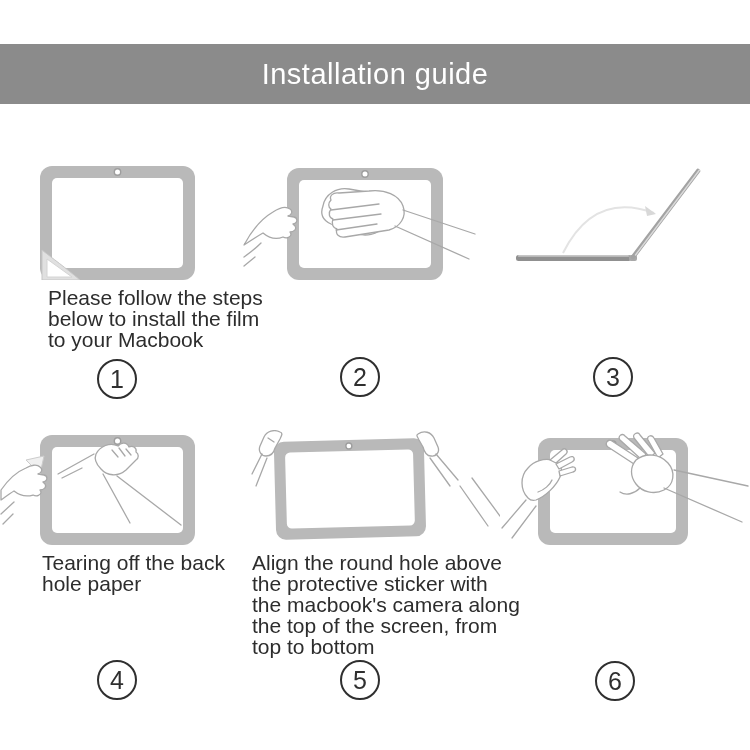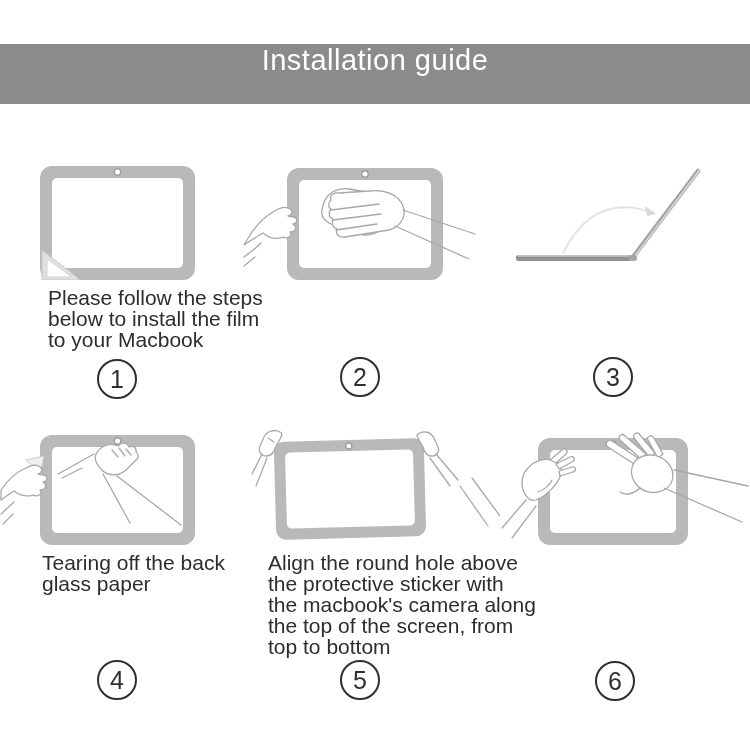--- a/index.html
+++ b/index.html
@@ -5,21 +5,21 @@
   :root{
     --header-bg:#8b8b8b; --header-text:#ffffff;
     --device-frame:#b9b9b9; --line-art:#a8a8a8;
     --text:#2d2d2d; --circle:#2f2f2f;
   }
   *{margin:0;padding:0;box-sizing:border-box}
   html,body{background:#fff}
   .page{position:relative;width:750px;height:750px;background:#fff;
         font-family:"Liberation Sans",sans-serif;overflow:hidden}
   .header{position:absolute;left:0;top:44px;width:750px;height:60px;
-          background:var(--header-bg);display:flex;align-items:flex-start;justify-content:center}
+          background:var(--header-bg);display:flex;align-items:center;justify-content:center}
   .title{color:var(--header-text);font-size:29px;letter-spacing:.5px}
   .illu{position:absolute}
   .caption{position:absolute;font-size:21px;line-height:21px;color:var(--text);white-space:pre-line}
   .badge{position:absolute;width:40px;height:40px;border:2px solid var(--circle);
          border-radius:50%;display:flex;align-items:center;justify-content:center;
          font-size:25px;color:var(--circle);background:#fff}
   svg .frame{fill:var(--device-frame)}
   svg .screen{fill:#fff}
   svg .ink{fill:none;stroke:var(--line-art);stroke-width:1.3;stroke-linecap:round;stroke-linejoin:round}
   svg .hand{fill:#fff;stroke:var(--line-art);stroke-width:1.3;stroke-linecap:round;stroke-linejoin:round}
@@ -113,22 +113,22 @@
     <path class="hand" d="M152,28 L136,8 C134,4 140,1 142,5 L157,23 Z"></path>
     <path class="hand" d="M160,28 L150,10 C148,6 154,4 156,8 L165,24 Z"></path>
     <path class="hand" d="M138,30 C148,22 162,24 170,33 C178,42 176,55 166,60 C156,65 144,62 138,54 C132,46 132,37 138,30 Z"></path>
     <path class="ink" d="M142,58 C136,64 128,66 122,62 M176,40 L250,56 M166,58 L244,92"></path>
   </svg>
 
   <div class="caption" style="left:48px;top:287px">Please follow the steps
 below to install the film
 to your Macbook</div>
   <div class="caption" style="left:42px;top:552px">Tearing off the back
-glass paper</div>
-  <div class="caption" style="left:268px;top:552px">Align the round hole above
+hole paper</div>
+  <div class="caption" style="left:252px;top:552px">Align the round hole above
 the protective sticker with
 the macbook's camera along
 the top of the screen, from
 top to bottom</div>
 
   <div class="badge" style="left:97px;top:359px">1</div>
   <div class="badge" style="left:340px;top:357px">2</div>
   <div class="badge" style="left:593px;top:357px">3</div>
   <div class="badge" style="left:97px;top:660px">4</div>
   <div class="badge" style="left:340px;top:660px">5</div>

